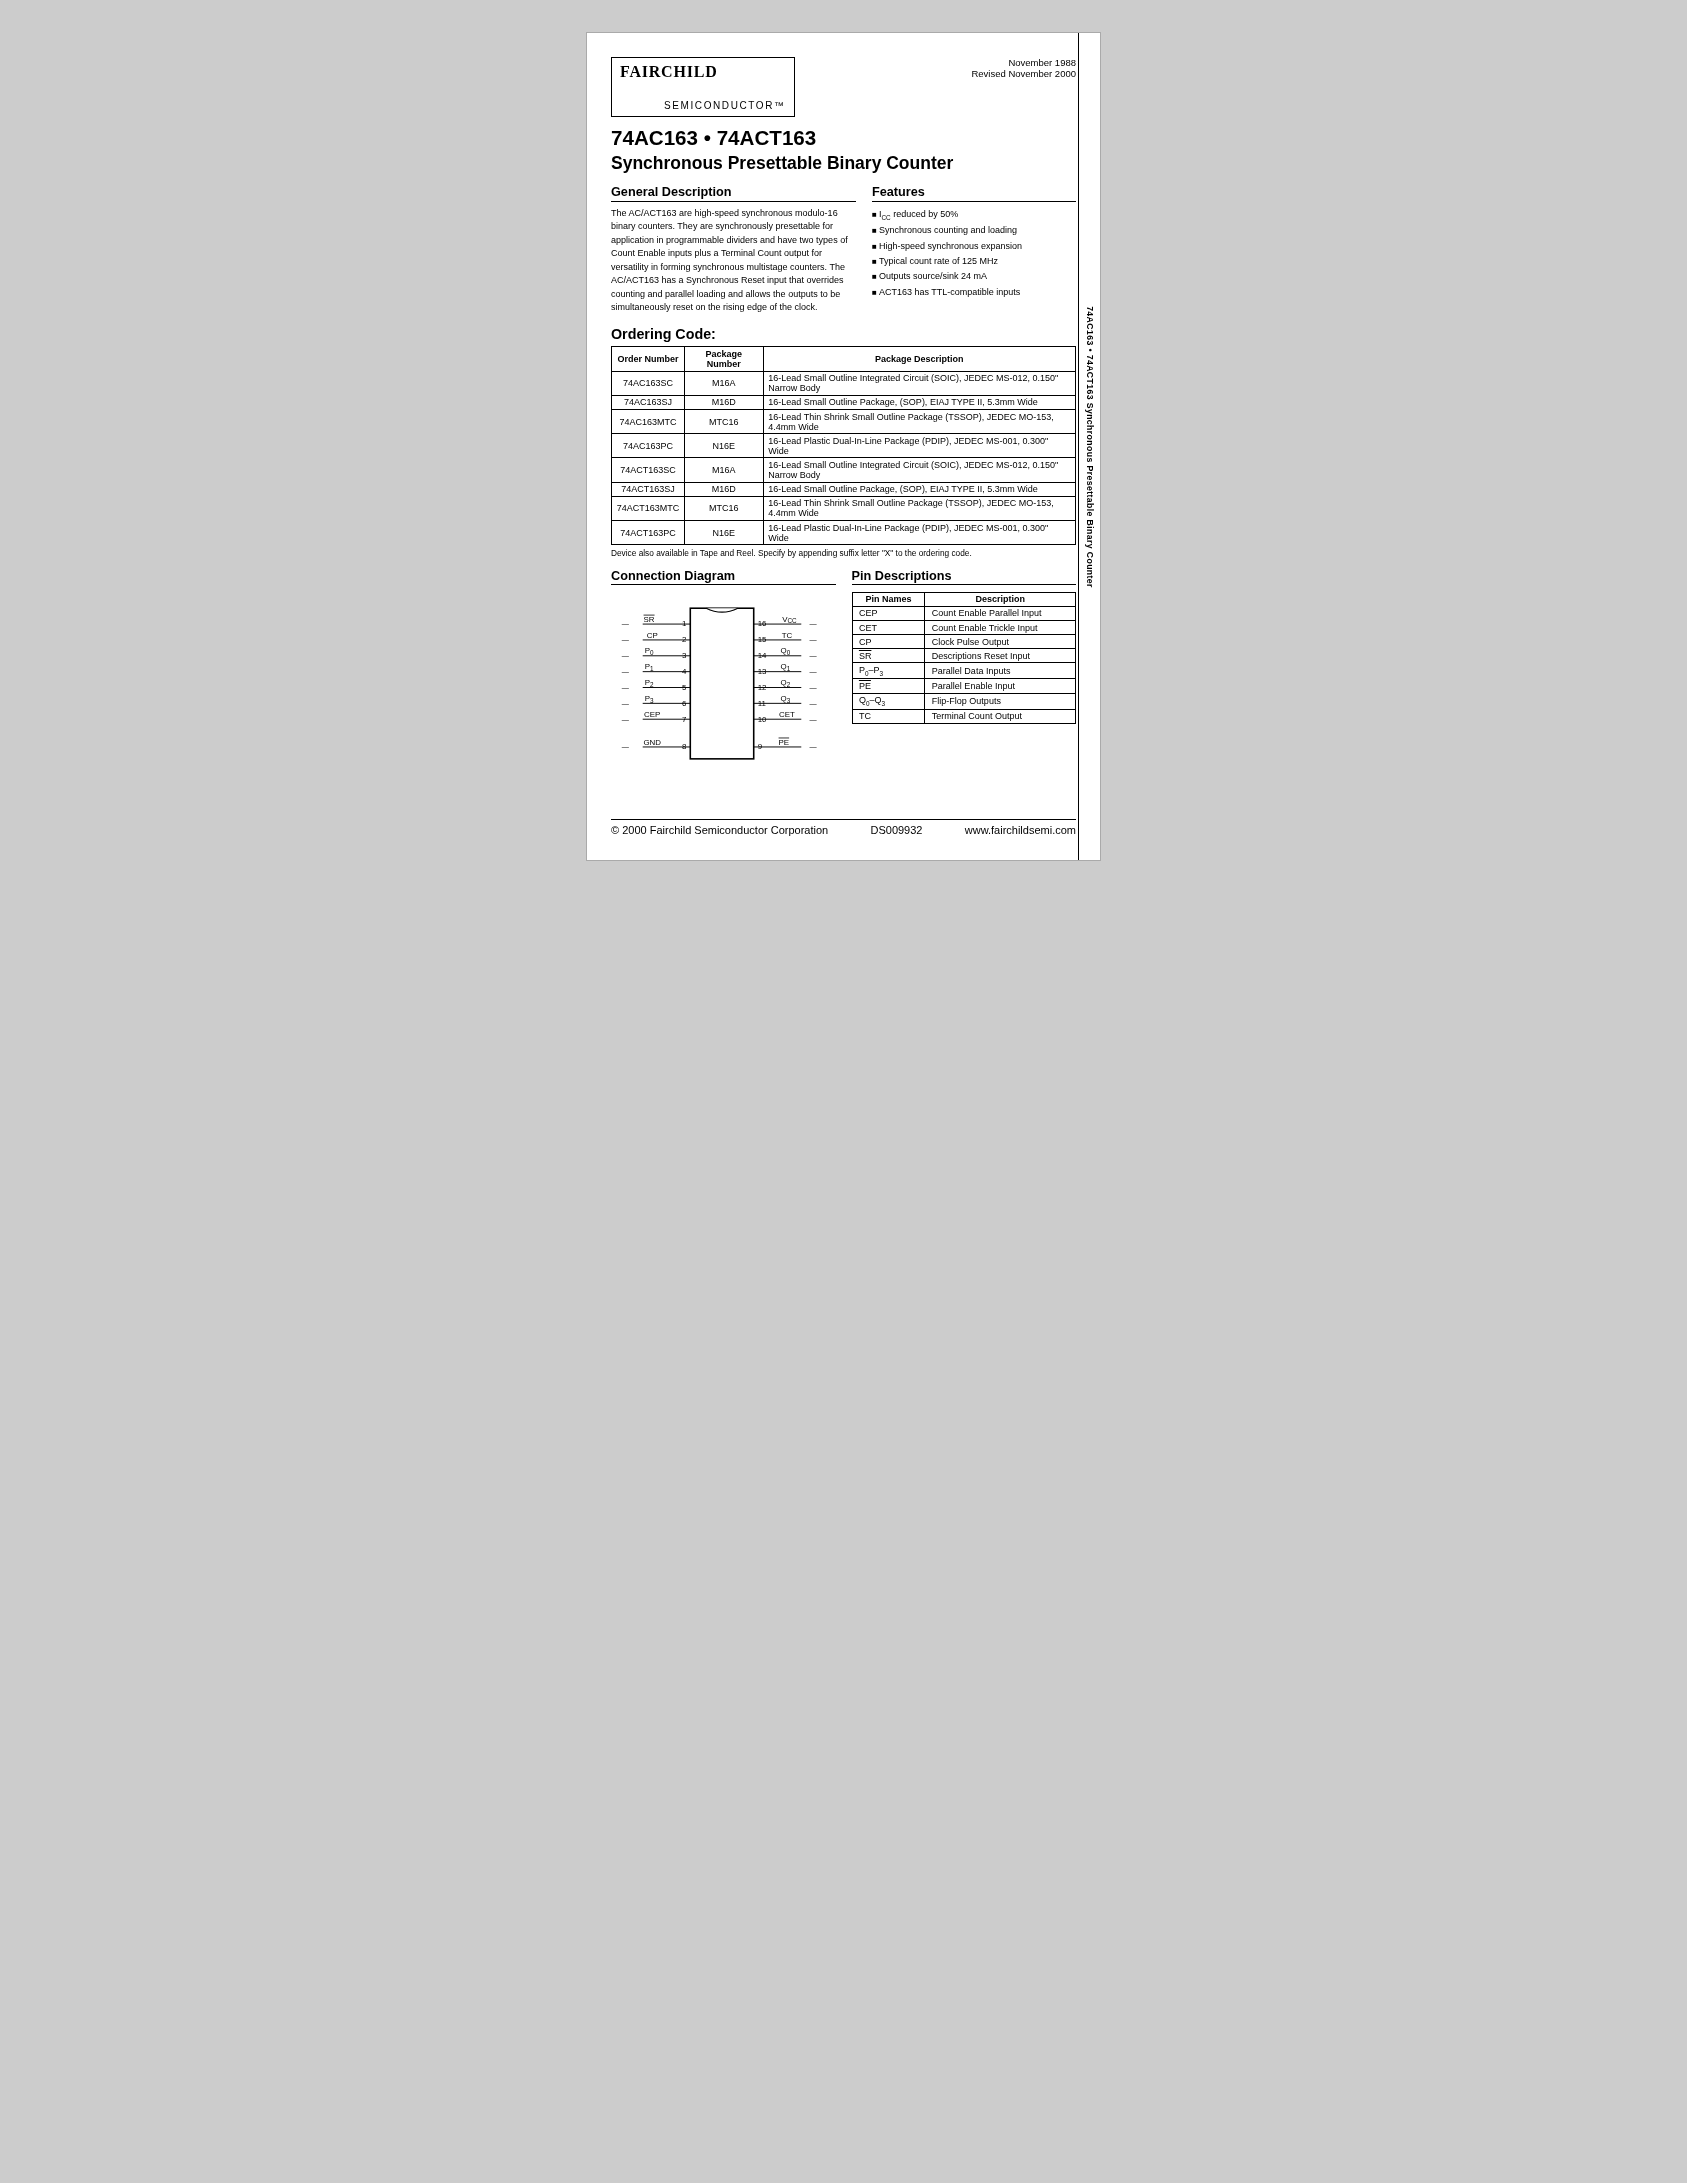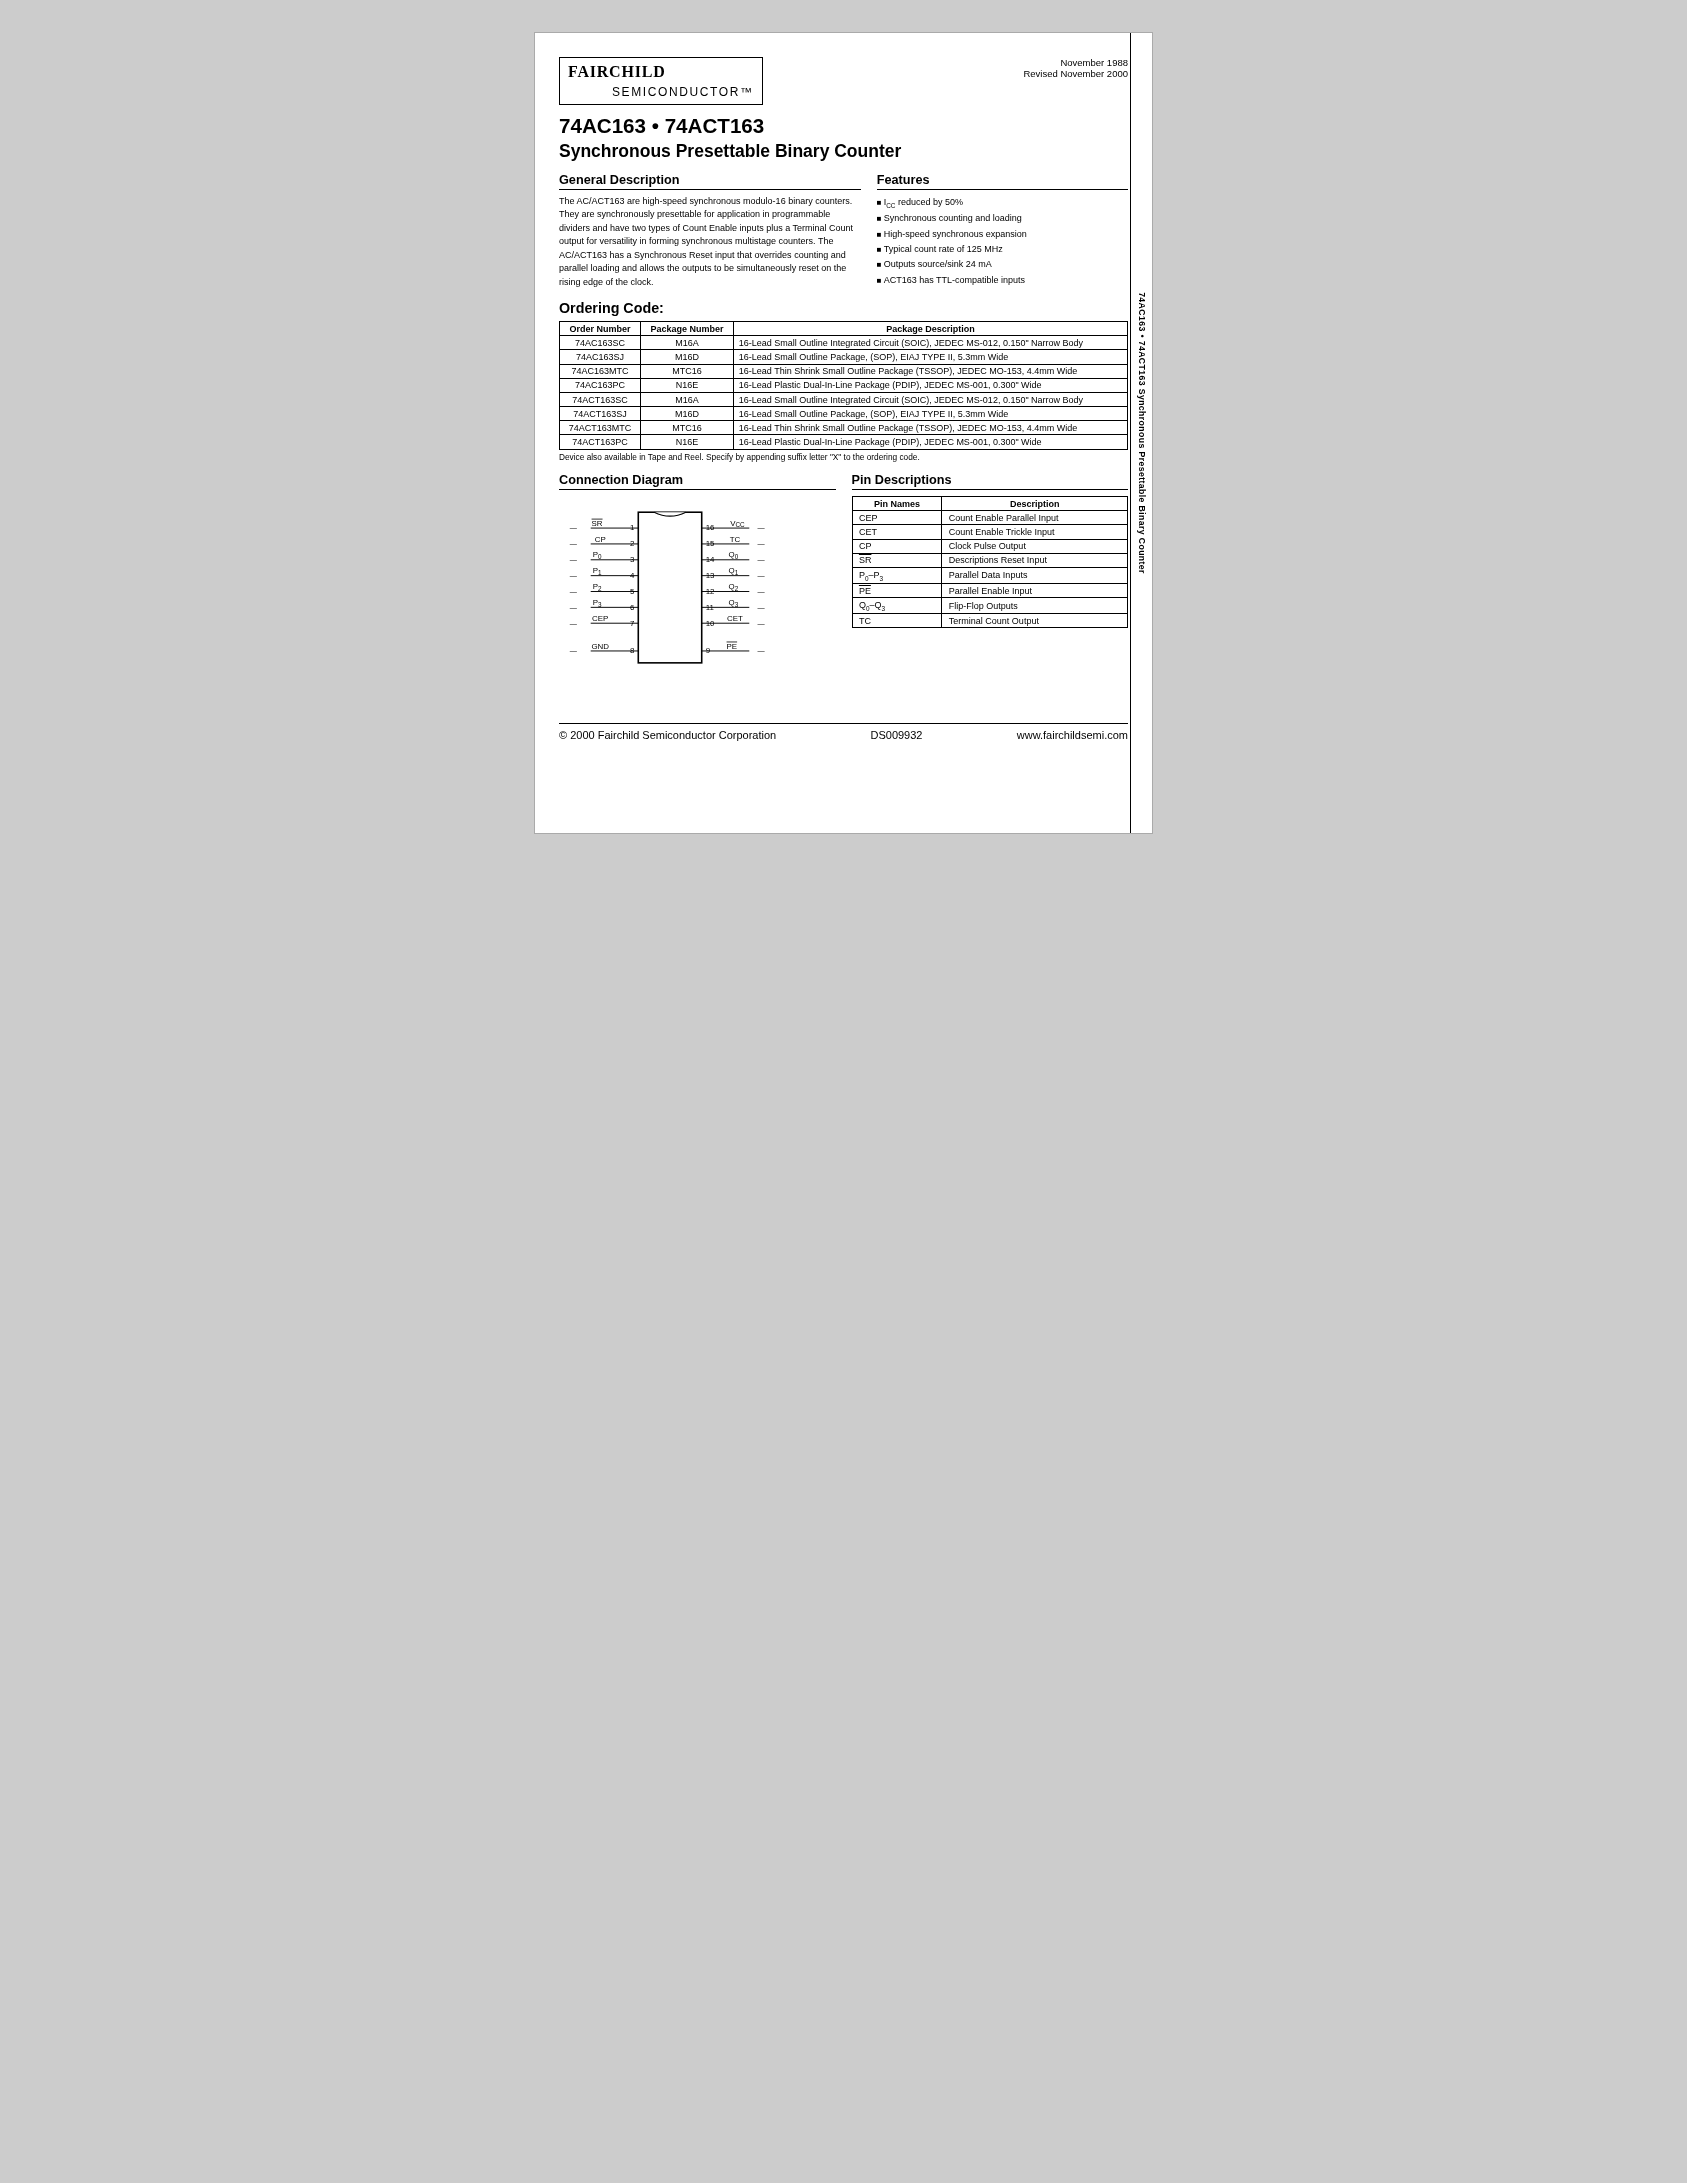--- a/index.html
+++ b/index.html
@@ -6,21 +6,21 @@
     body {
       background: #ccc;
       font-family: Arial, Helvetica, sans-serif;
       font-size: 10.3px;
       display: flex;
       justify-content: center;
       padding: 32px 16px;
     }
     .page {
       background: #fff;
-      width: 619px;
+      width: 515px;
       min-height: 802px;
       position: relative;
       padding: 24px 24px 24px 24px;
       border: 0.8px solid #aaa;
       overflow: hidden;
     }
     .header-row {
       display: flex;
       justify-content: space-between;
       align-items: flex-start;
@@ -31,23 +31,23 @@
       padding: 4.8px 8px;
       display: inline-block;
     }
     .logo-fairchild {
       font-size: 16px;
       font-weight: bold;
       font-family: 'Times New Roman', serif;
       letter-spacing: 0.8px;
     }
     .logo-semi {
-      font-size: 12px;
+      font-size: 10px;
       letter-spacing: 1.6px;
-      margin-top: 4px;
+      margin-top: 19px;
       padding-left: 44px;
     }
     .date-block {
       text-align: right;
       font-size: 9.5px;
     }
     .main-title {
       font-size: 20.6px;
       font-weight: bold;
       margin-bottom: 3.2px;

